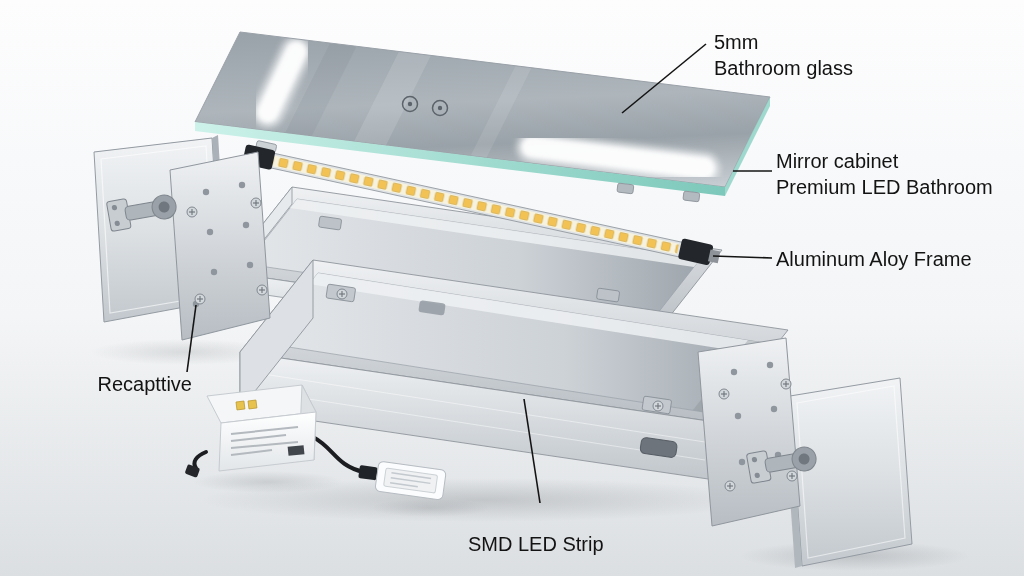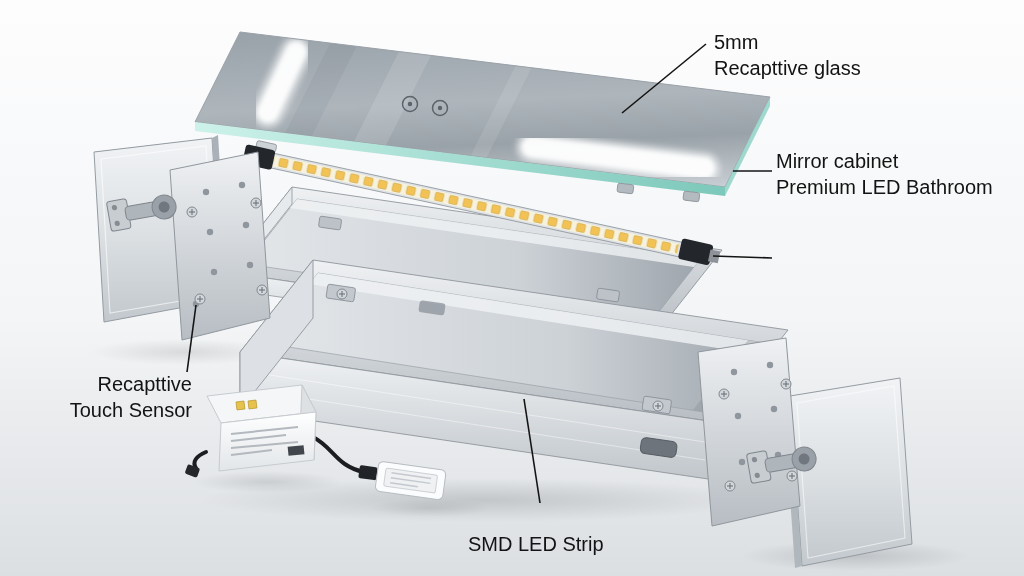--- a/index.html
+++ b/index.html
@@ -247,31 +247,33 @@
     <path d="M 706 44 L 622 113"></path>
     <path d="M 772 171 L 733 171"></path>
     <path d="M 772 258 L 713 256"></path>
     <path d="M 187 372 L 196 305"></path>
     <path d="M 540 503 L 524 399"></path>
   </g>
 </svg>
 
 <div class="label" style="left:714px;top:30px">
   <span class="ln">5mm</span>
-  <span class="ln">Recapttive glass</span>
+  <span class="ln">Bathroom glass</span>
 </div>
 
 <div class="label" style="left:776px;top:149px">
   <span class="ln">Mirror cabinet</span>
   <span class="ln">Premium LED Bathroom</span>
 </div>
 
+<div class="label" style="left:776px;top:247px">
+  <span class="ln">Aluminum Aloy Frame</span>
+</div>
 
 <div class="label center" style="left:48px;top:372px;width:144px">
   <span class="ln">Recapttive</span>
-  <span class="ln">Touch Sensor</span>
 </div>
 
 <div class="label" style="left:468px;top:532px">
   <span class="ln">SMD LED Strip</span>
 </div>
 
 </div>
 
 </body></html>

